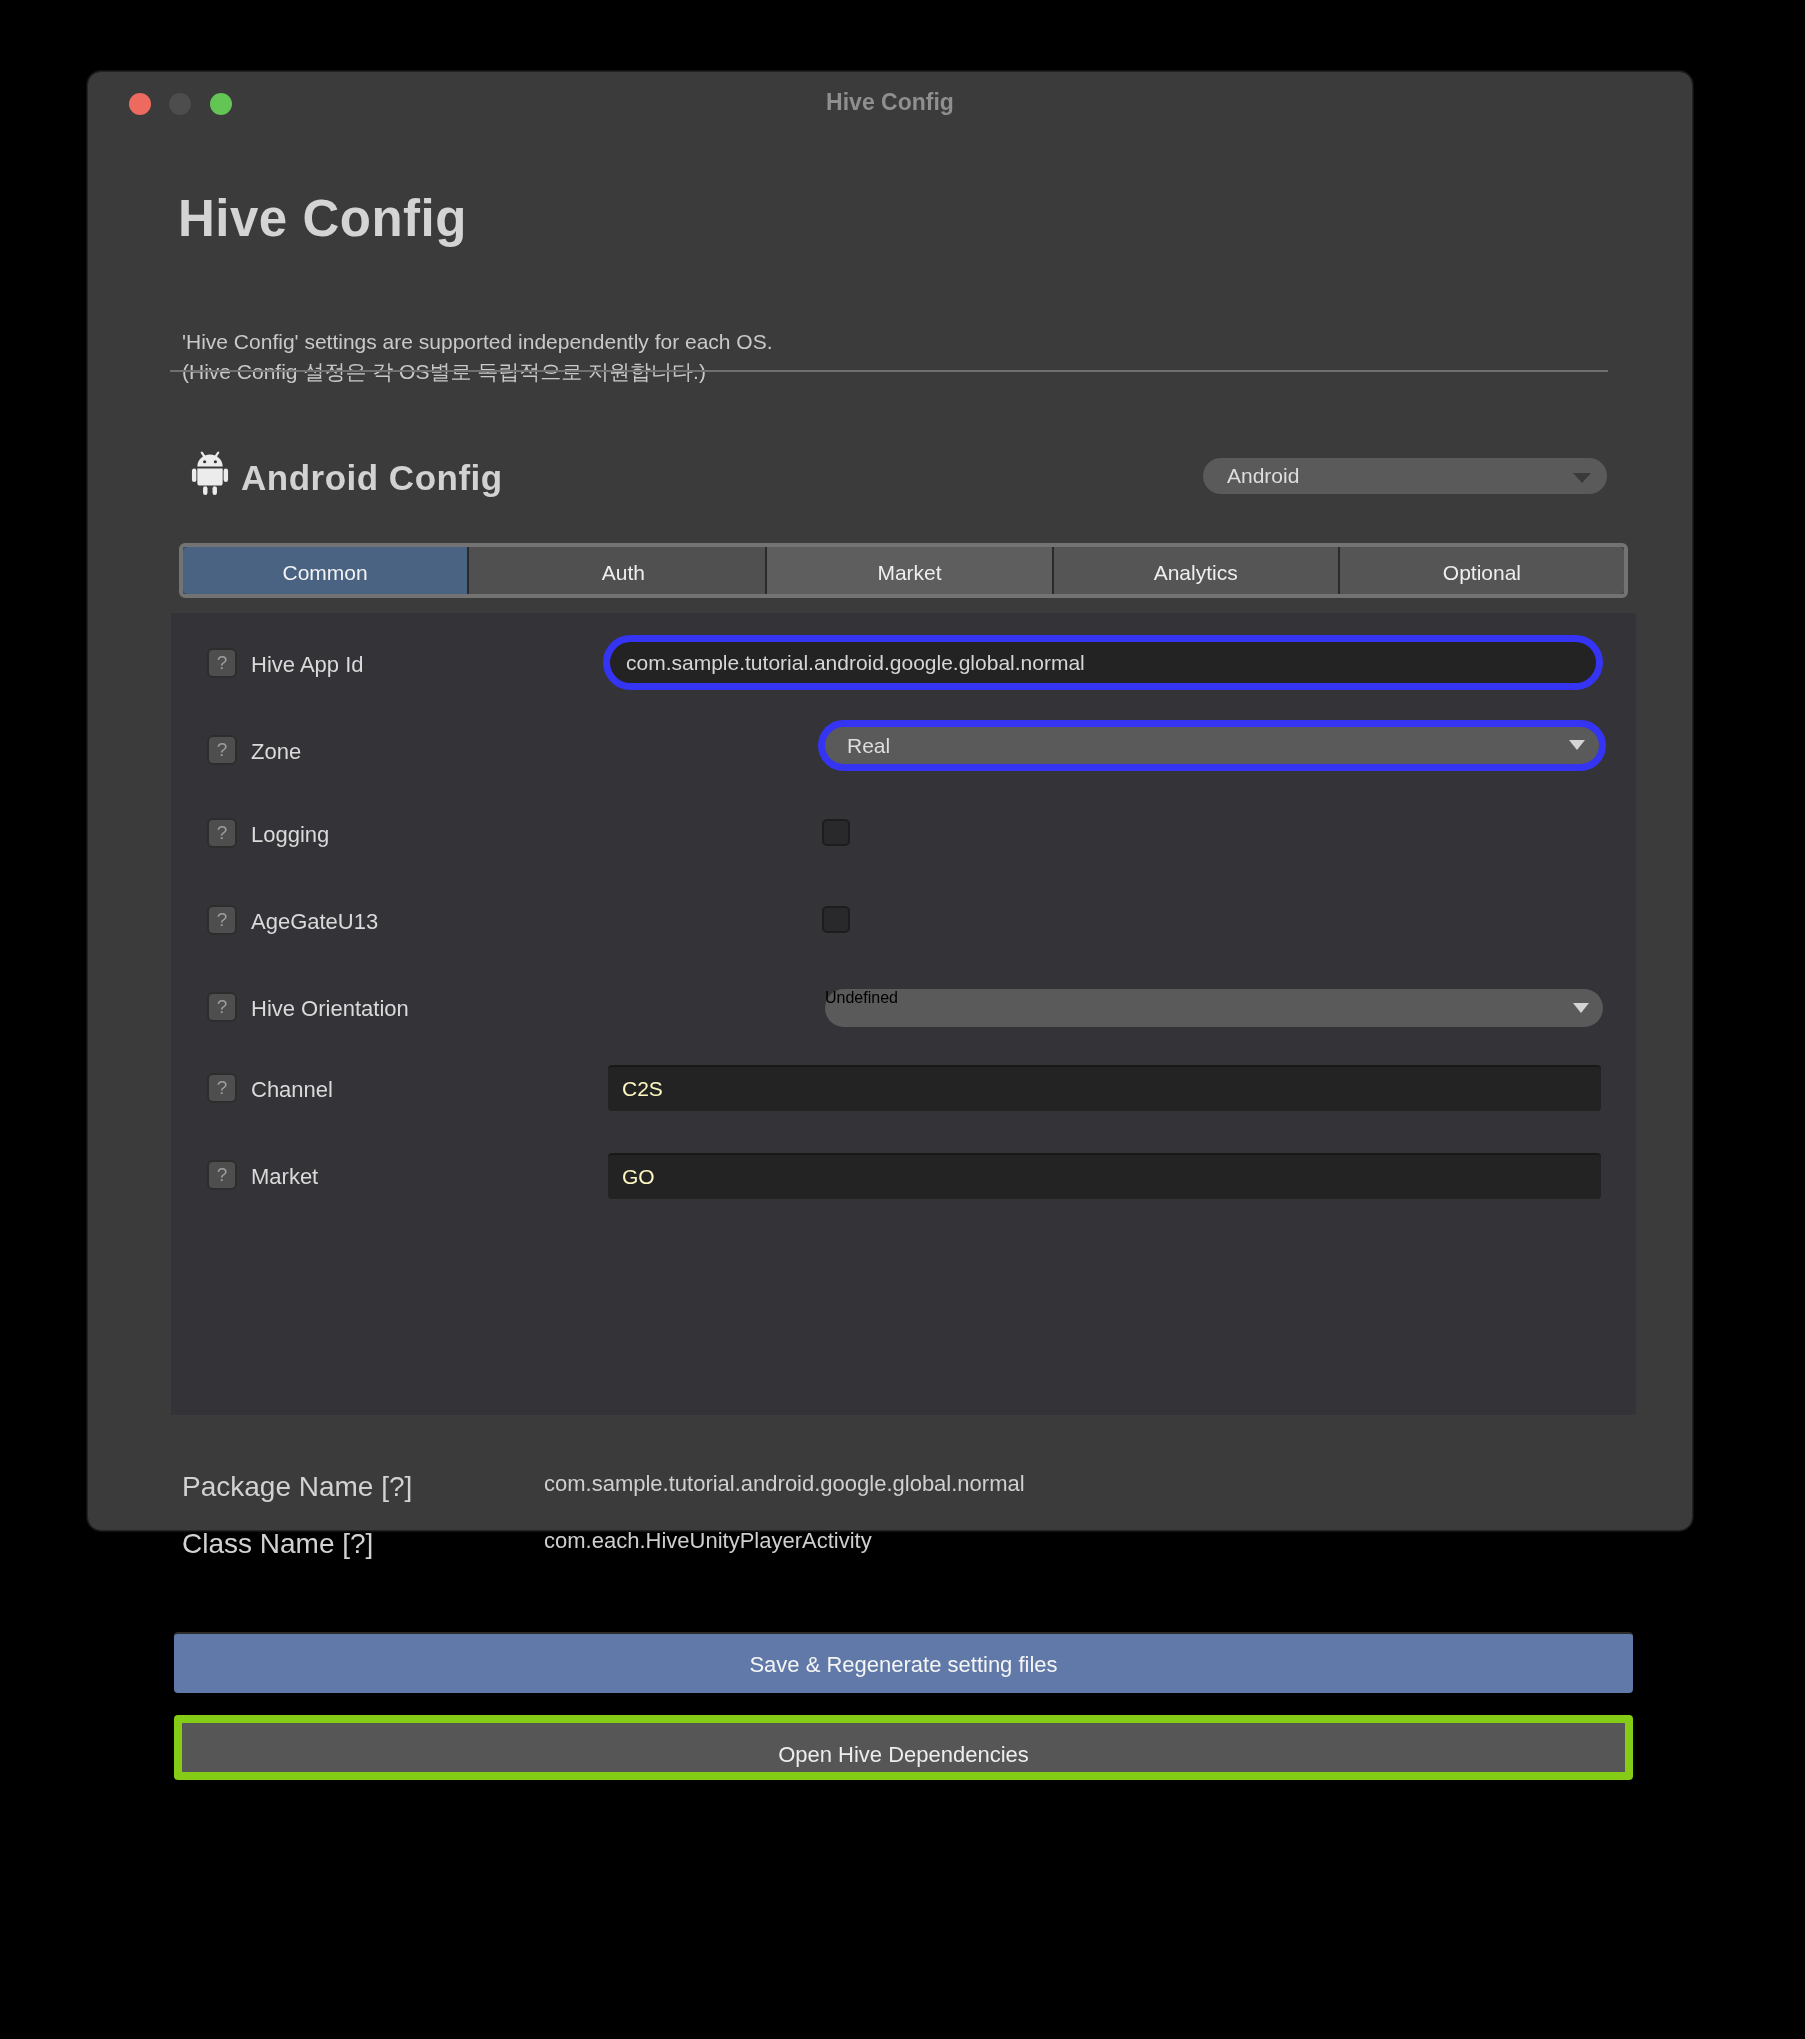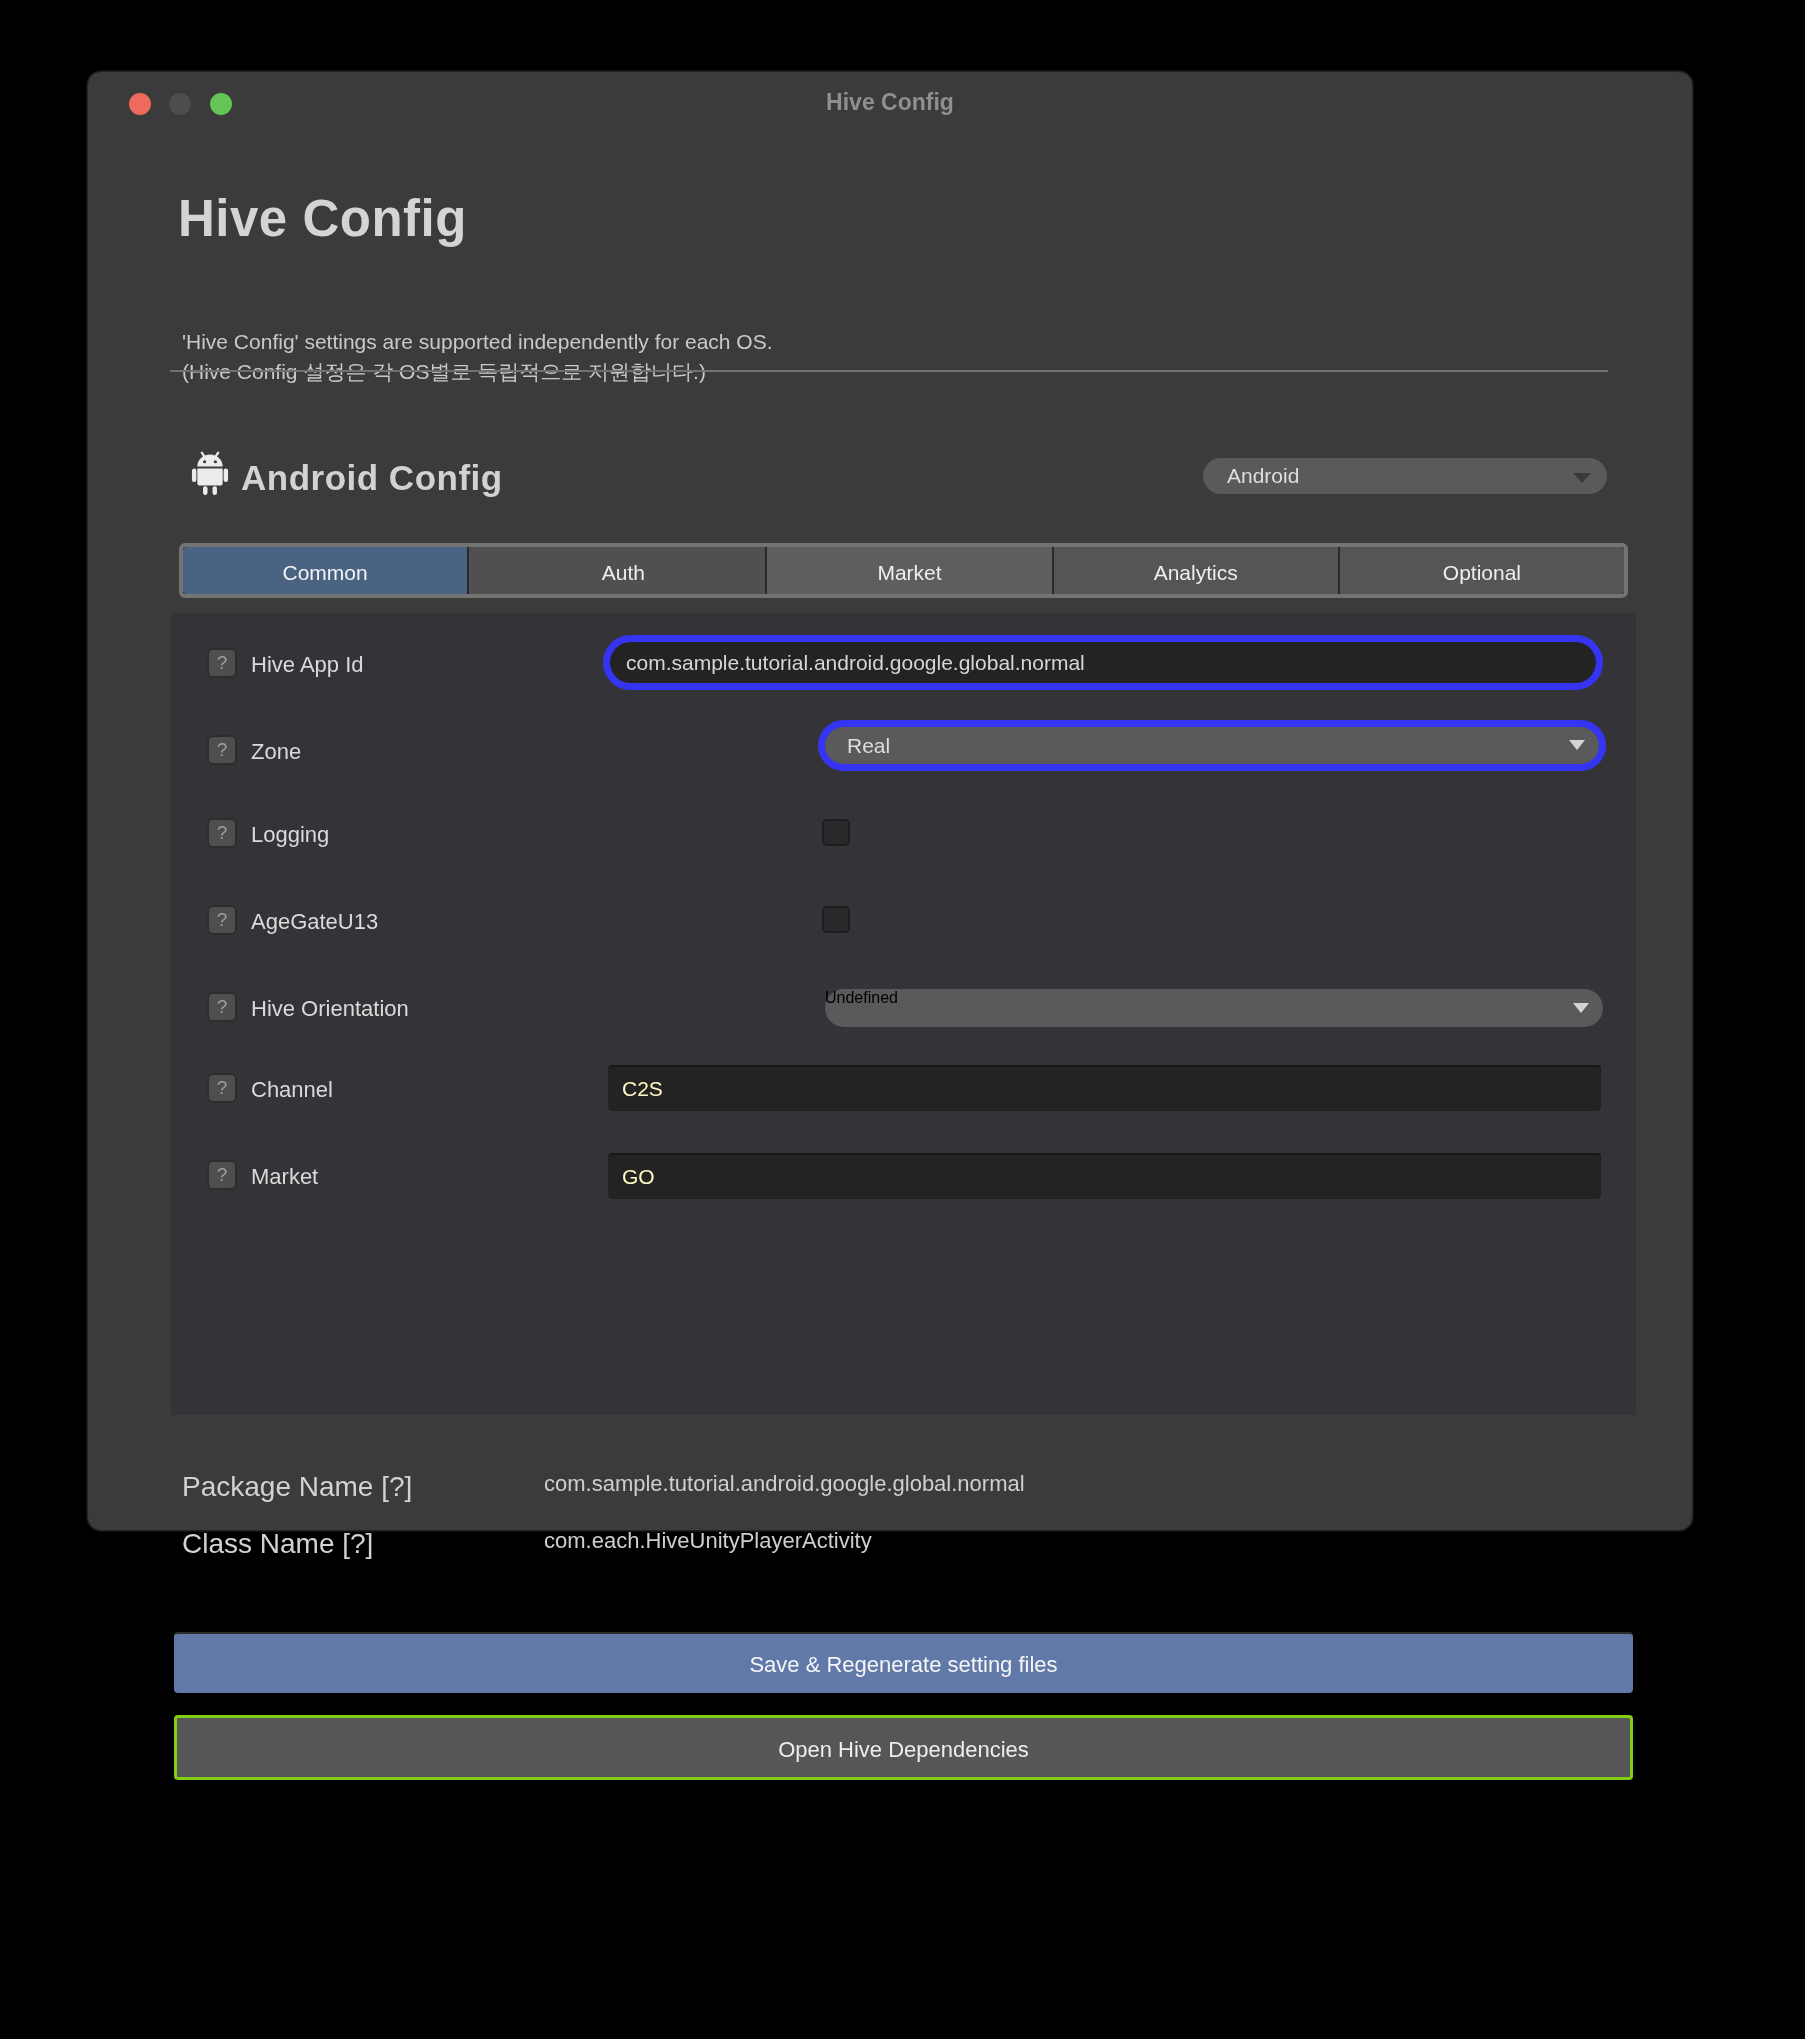--- a/index.html
+++ b/index.html
@@ -86,21 +86,21 @@
                 outline:none; font-family:"Liberation Sans", sans-serif; }
 
   
   .foot-label { position:absolute; left:94px; font-size:28px; color:#d2d2d2; }
   .foot-value { position:absolute; left:456px; font-size:22px; color:#cfcfcf; }
   .btn { position:absolute; left:86px; width:1459px; text-align:center; font-size:22px;
          border-radius:4px; cursor:pointer; }
   .btn-save { top:1560px; height:61px; line-height:61px; background:#6079a8;
               color:#f5f5f5; border-top:2px solid #2c2c2c;}
   .btn-dep  { top:1643px; height:65px; line-height:63px; background:#565656;
-              color:#ededed; border:3px solid #84cc16; }
+              color:#ededed; border:8px solid #84cc16; }
 </style>
 </head>
 <body>
 
 <div class="window">
 
   <div class="titlebar">
     <div class="tl red"></div>
     <div class="tl gray"></div>
     <div class="tl green"></div>

